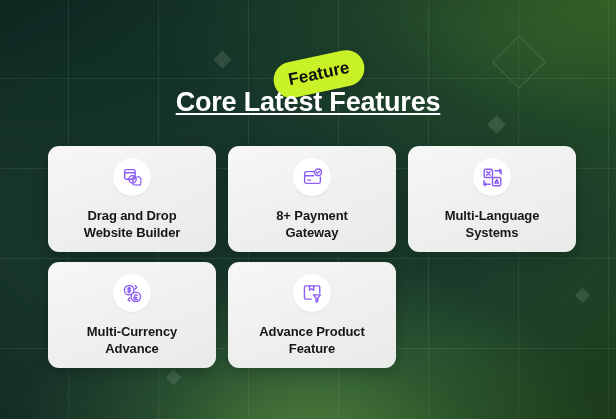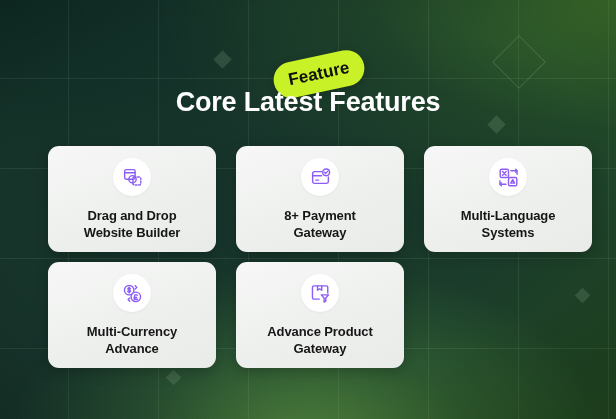--- a/index.html
+++ b/index.html
@@ -62,20 +62,21 @@
   .heading-wrap{
     position:absolute; left:0; right:0; top:86px;
     text-align:center;
   }
   .heading{
     font-size:27px;
     font-weight:700;
     color:#ffffff;
     letter-spacing:-0.2px;
     line-height:32px;
+    text-decoration:underline;
   }
   .badge{
     position:absolute;
     left:273px; top:56px;
     width:92px; height:36px;
     background:#c9f128;
     border-radius:20px;
     transform:rotate(-12deg);
     display:flex; align-items:center; justify-content:center;
     box-shadow:0 2px 8px rgba(0,0,0,0.22);
@@ -85,21 +86,21 @@
     letter-spacing:0.1px;
   }
   
   .grid{
     position:absolute;
     left:48px; top:146px;
     width:520px;
     display:grid;
     grid-template-columns:repeat(3,168px);
     grid-template-rows:106px 106px;
-    gap:10px 20px;
+    gap:10px 12px;
   }
   .card{
     background:linear-gradient(160deg,#f6f7f6 0%,#eef0ee 55%,#e9ebe8 100%);
     border-radius:11px;
     box-shadow:0 4px 14px rgba(0,0,0,0.22);
     display:flex;
     flex-direction:column;
     align-items:center;
     padding-top:12px;
   }
@@ -214,17 +215,17 @@
 
     <div class="card">
       <div class="icon-circle">
         <svg width="21" height="21" viewBox="0 0 24 24" fill="none" stroke="#8b5cf6" stroke-width="1.6" stroke-linecap="round" stroke-linejoin="round">
           <path d="M20.3 11.4V5.1a1.8 1.8 0 0 0-1.8-1.8H4.6a1.8 1.8 0 0 0-1.8 1.8v11.5a1.8 1.8 0 0 0 1.8 1.8h6.1"></path>
           <path d="M8.6 3.3v5l2.4-1.7 2.4 1.7v-5"></path>
           <path d="M12.9 13.6h8.3l-3.2 3.6v3.5l-1.9 1.1v-4.6z"></path>
         </svg>
       </div>
       <div class="card-title">Advance Product
-Gateway</div>
+Feature</div>
     </div>
 
   </div>
 </div>
 
 </body></html>

